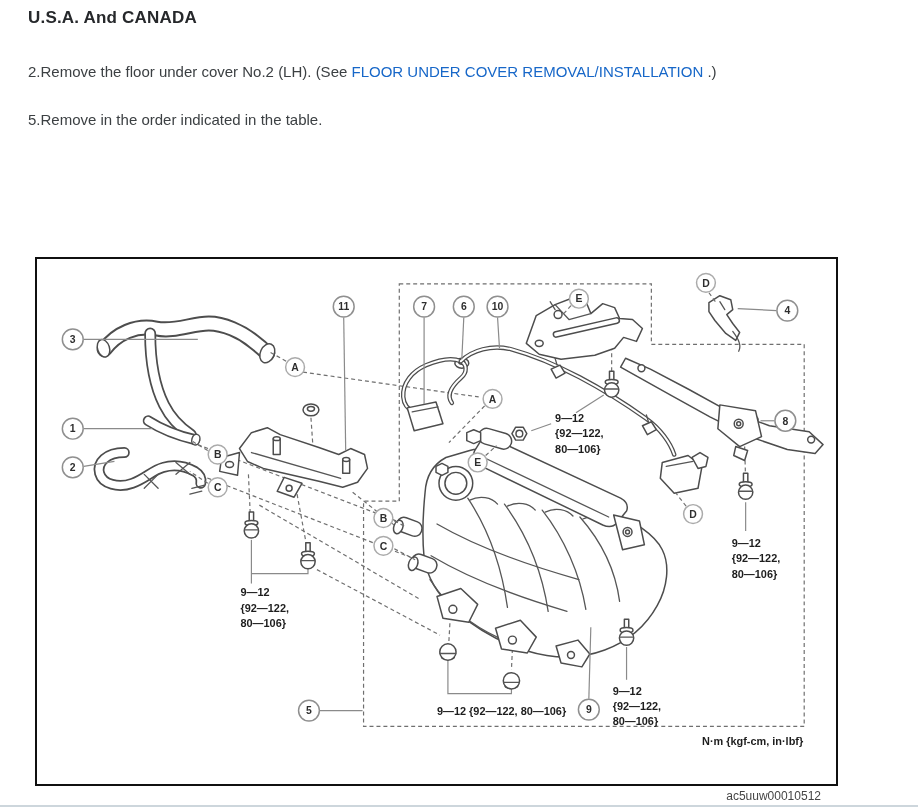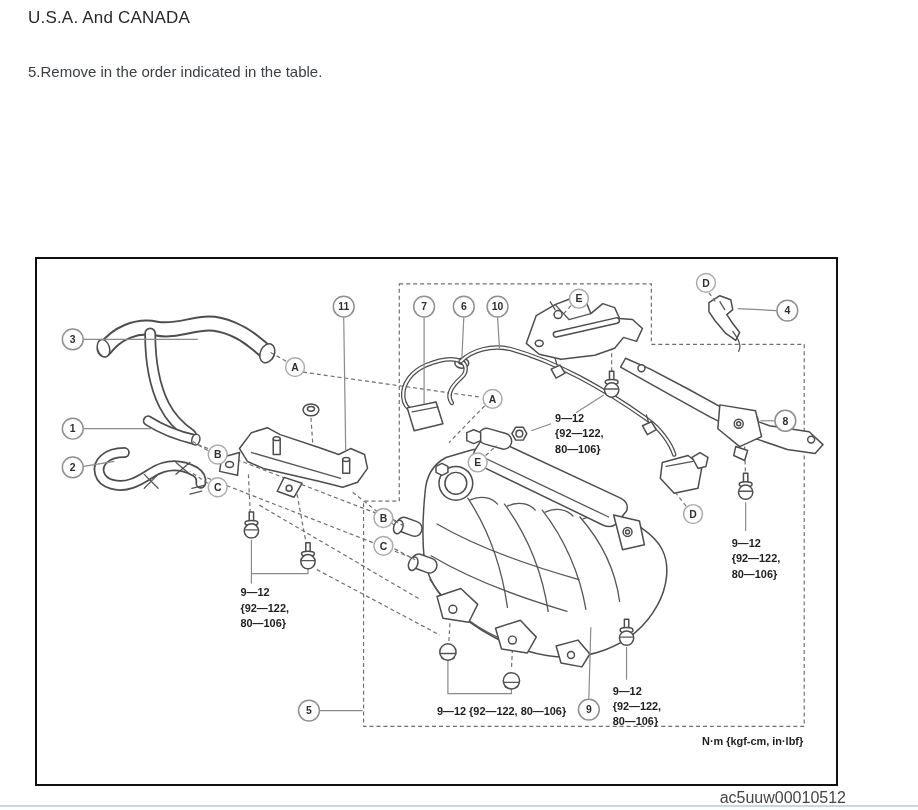--- a/index.html
+++ b/index.html
@@ -1,43 +1,44 @@
 <!DOCTYPE html>
 <html><head>
 <meta charset="utf-8">
 <style>
   html,body{margin:0;padding:0;background:#fff;}
   .page{position:relative;width:918px;height:810px;background:#ffffff;
         font-family:"Liberation Sans",sans-serif;overflow:hidden;}
   .page-title{position:absolute;left:28px;top:8px;margin:0;font-size:17px;
-        font-weight:normal;color:#26282b;letter-spacing:.2px;text-align:right;}
+        font-weight:bold;color:#26282b;letter-spacing:.2px;text-align:right;}
   .steps{position:absolute;left:28px;top:63px;width:860px;}
   .steps p{margin:0 0 31px 0;font-size:15px;line-height:17px;color:#3c4043;white-space:nowrap;}
   .doc-link{color:#1767c8;text-decoration:none;}
   .figure{position:absolute;left:35px;top:257px;width:803px;height:529px;
         border:2px solid #101010;box-sizing:border-box;background:#fff;}
   .figure svg{position:absolute;left:0;top:0;width:799px;height:525px;}
-  .figure-id{position:absolute;right:72px;top:789px;font-size:16px;color:#454545;}
+  .figure-id{position:absolute;right:97px;top:789px;font-size:12px;color:#454545;}
   .bottom-rule{position:absolute;left:0;top:805px;width:918px;height:2px;background:#cdd6dc;}
 
   
   .fw{fill:#fff;stroke:#4d4d4d;stroke-width:1.5;stroke-linejoin:round;}
   .ln{fill:none;stroke:#565656;stroke-width:1.3;stroke-linejoin:round;stroke-linecap:round;}
   .tubo{fill:none;stroke:#4d4d4d;stroke-linecap:round;stroke-linejoin:round;}
   .tubi{fill:none;stroke:#ffffff;stroke-linecap:round;stroke-linejoin:round;}
   .dash{fill:none;stroke:#6f6f6f;stroke-width:1.2;stroke-dasharray:4 3;}
   .lead{fill:none;stroke:#8a8a8a;stroke-width:1.2;}
 </style>
 </head>
 <body>
 
 <div class="page">
   <h1 class="page-title">U.S.A. And CANADA</h1>
 
   <div class="steps" id="steps">
+      <p><span>2.Remove the floor under cover No.2 (LH). (See </span><a class="doc-link" href="#">FLOOR UNDER COVER REMOVAL/INSTALLATION</a><span> .)</span></p>
       <p><span>5.Remove in the order indicated in the table.</span></p>
     </div>
 
   <div class="figure">
     <svg id="diagram" viewBox="35 257 803 529">
 
       <polygon class="dash" points="399,282 653,282 653,343 807,343 807,728 363,728 363,501 399,501"></polygon>
 
       <g>
         <path class="dash" d="M247,474 L249,518"></path>

